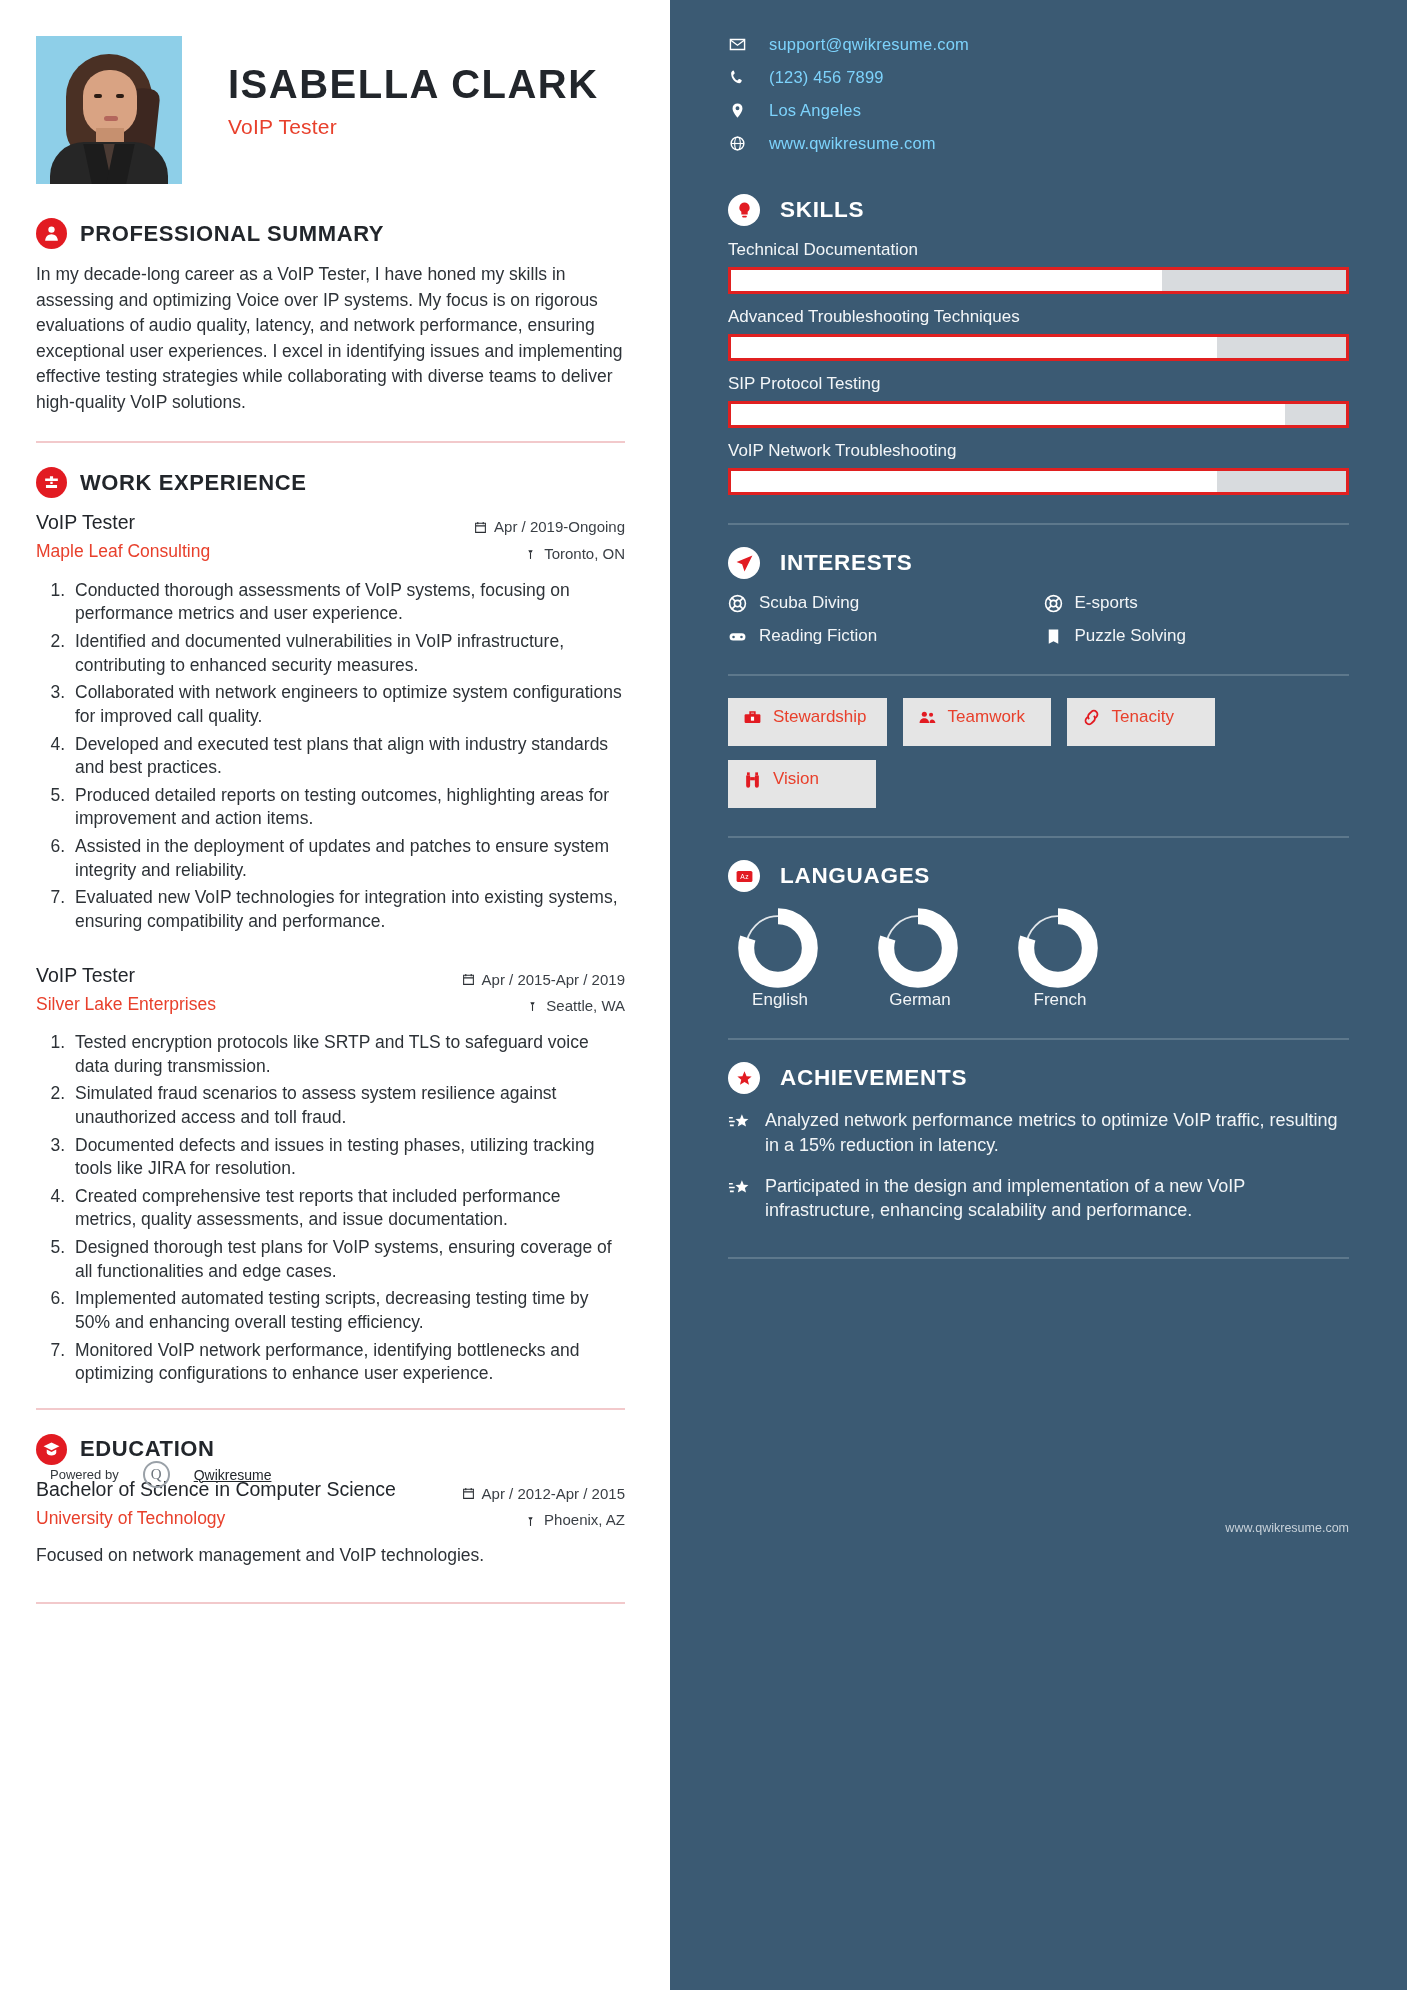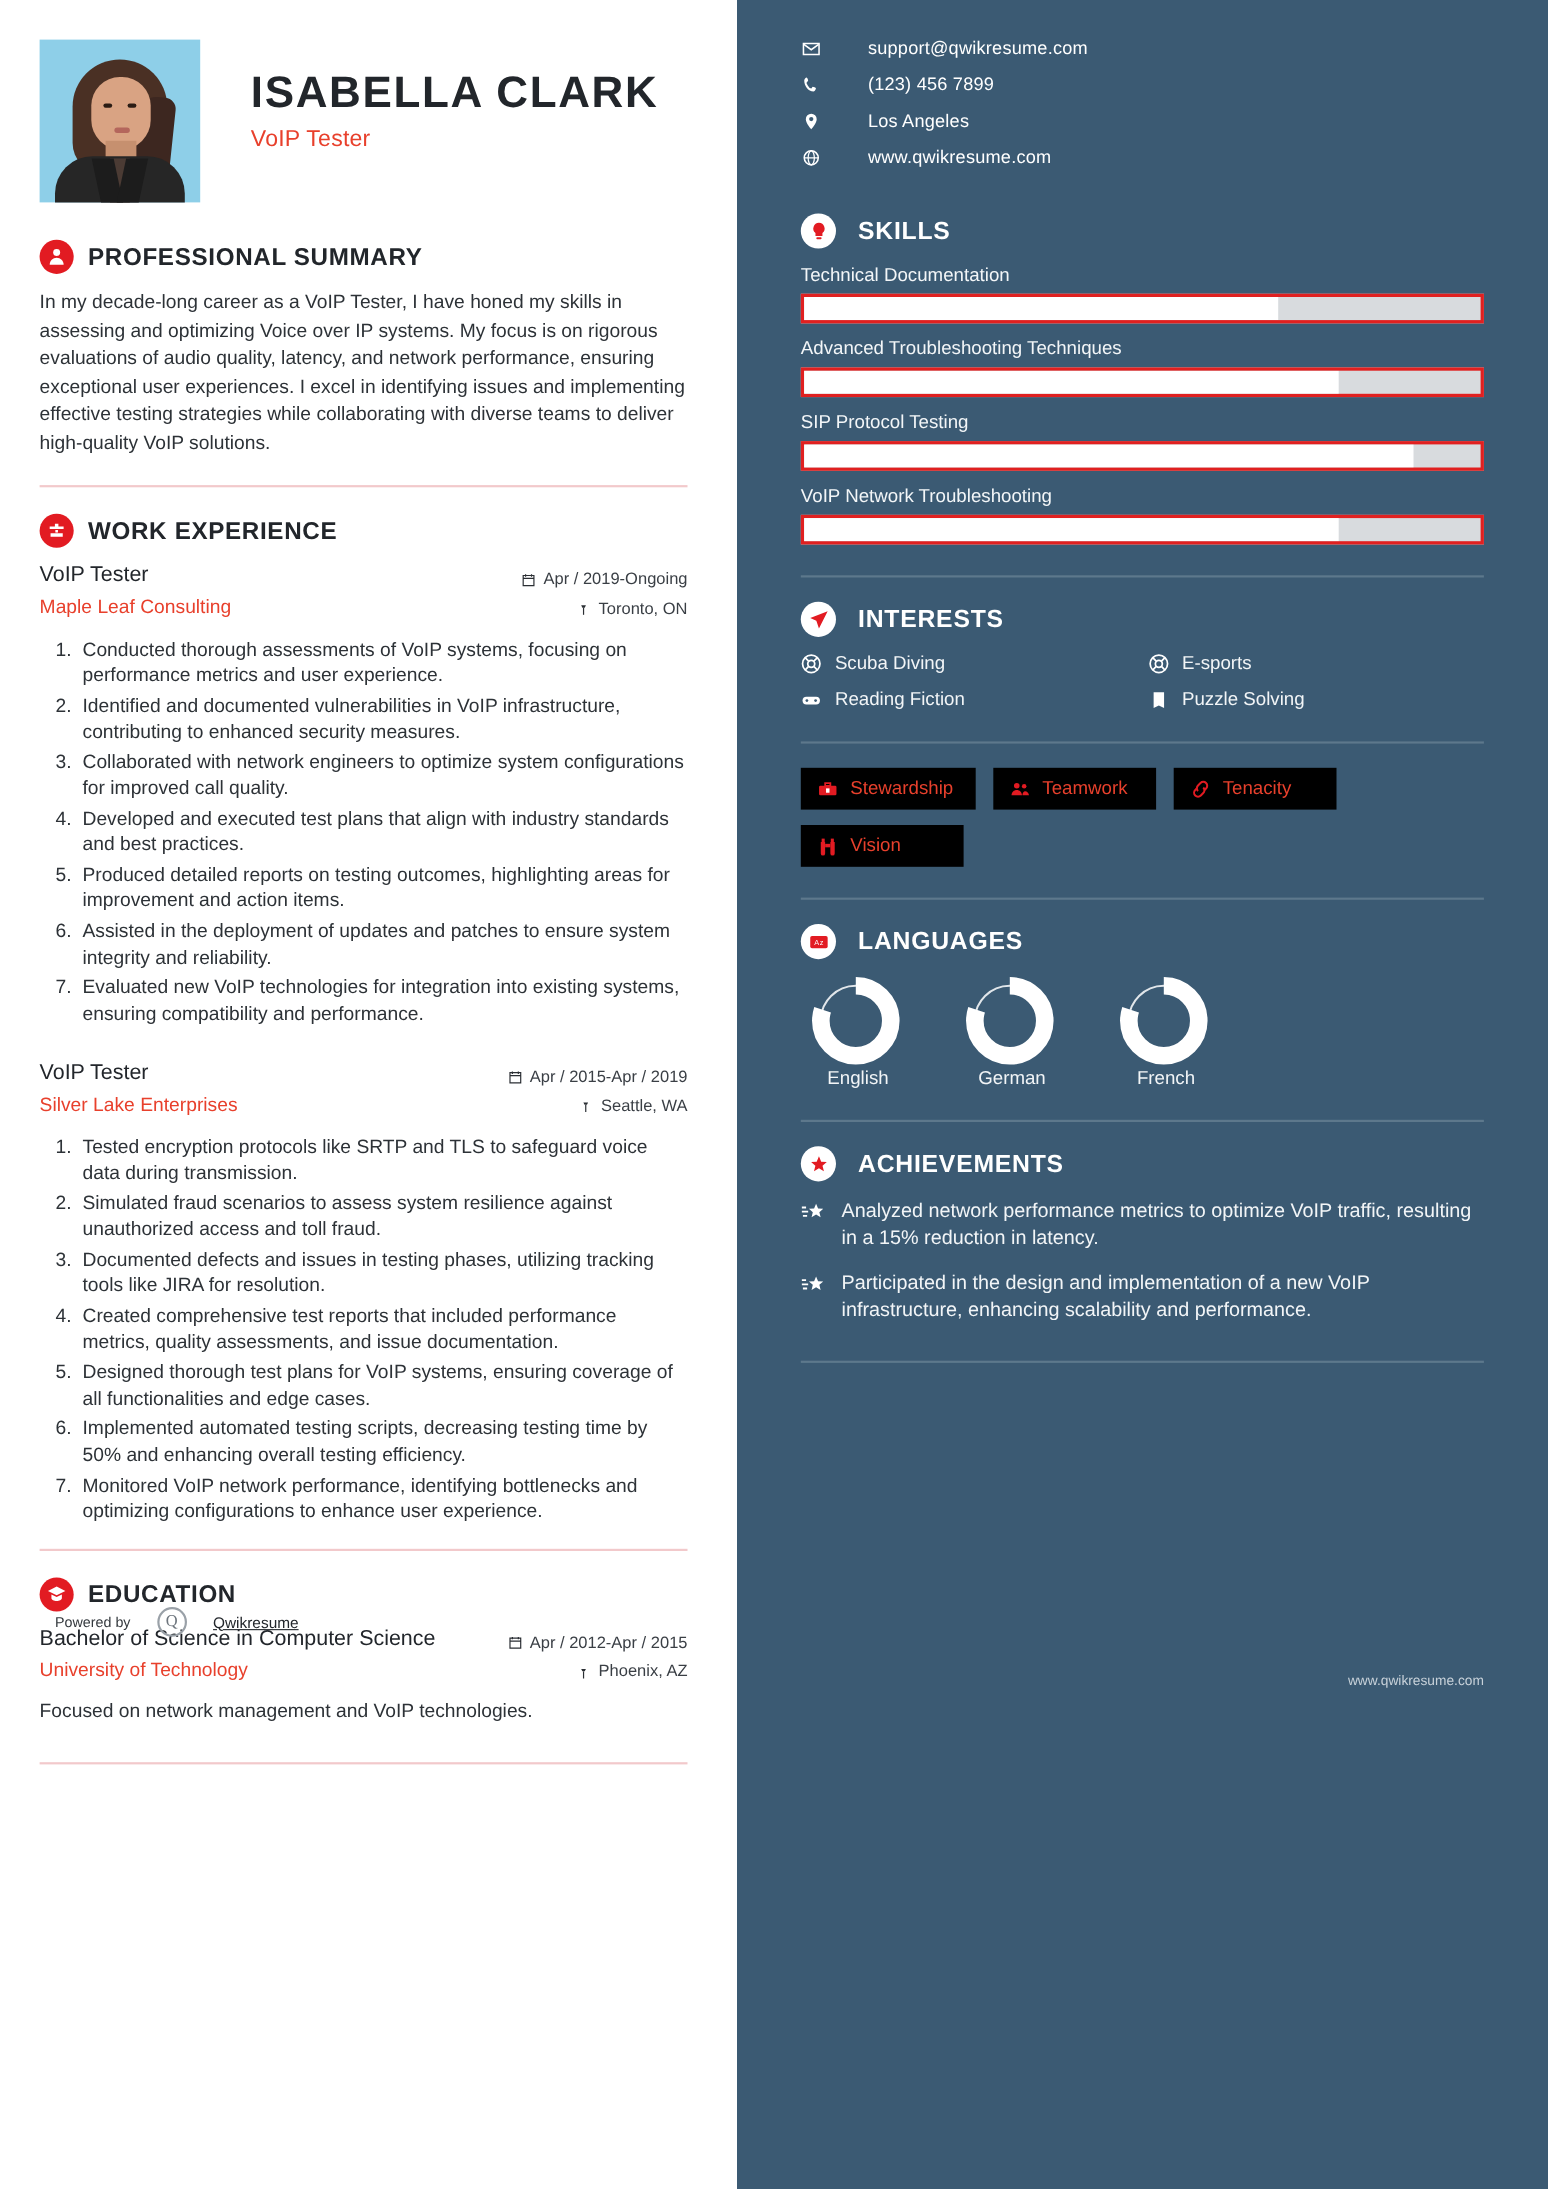--- a/index.html
+++ b/index.html
@@ -107,21 +107,21 @@
     background: #3b5a73;
     padding: 28px 58px 0 58px;
     color: #ffffff;
     position: relative;
   }
 
   .contact { margin-bottom: 34px; }
   .contact-row { display: flex; align-items: center; gap: 22px; height: 33px; }
   .contact-row .ci { width: 19px; display:flex; justify-content:center; flex:none; }
   .contact-row .ci svg { width: 17px; height: 17px; fill: #ffffff; }
-  .contact-row .ct { font-size: 16.5px; color: #ffffff; letter-spacing: .2px; margin-left: 20px; }
+  .contact-row .ct { font-size: 16.5px; color: #7dd3fc; letter-spacing: .2px; }
 
   .rsec-head { display:flex; align-items:center; gap: 20px; margin-bottom: 14px; }
   .rbadge {
     width: 32px; height: 32px; border-radius: 50%;
     background: #ffffff; display:flex; align-items:center; justify-content:center; flex:none;
   }
   .rbadge svg { width: 19px; height: 19px; fill: #e21b22; }
   .rsec-title { font-size: 22.5px; font-weight: 700; letter-spacing: .7px; color:#fff; }
 
   .skill { margin-bottom: 13px; }
@@ -134,22 +134,22 @@
 
   .rdivider { height: 2px; background: #5d788c; margin: 28px 0 22px 0; }
 
   .interest-grid { display: grid; grid-template-columns: 1fr 1fr; row-gap: 13px; column-gap: 10px; }
   .interest { display:flex; align-items:center; gap: 12px; }
   .interest svg { width: 19px; height: 19px; fill: #ffffff; flex:none; }
   .interest span { font-size: 17px; color: #f2f5f7; }
 
   .str-wrap { display:flex; flex-wrap: wrap; gap: 14px 16px; }
   .strength {
-    background:#000000; display:flex; align-items:center; gap:11px;
-    padding: 9px 20px 9px 15px; min-width: 148px;
+    background:#e5e5e5; display:flex; align-items:center; gap:11px;
+    padding: 9px 20px 19px 15px; min-width: 148px;
   }
   .strength svg { width: 19px; height: 19px; fill:#e21b22; flex:none; }
   .strength span { font-size: 17px; color:#e8402c; }
 
   .lang-wrap { display:flex; gap: 52px; padding-left: 8px; margin-top: 6px; }
   .lang { text-align:center; width: 88px; }
   .lang svg { width: 84px; height: 84px; display:block; }
   .lang .lname { font-size: 17px; color:#f2f5f7; margin-top: 0; }
 
   .ach { display:flex; gap: 14px; margin-bottom: 16px; }

